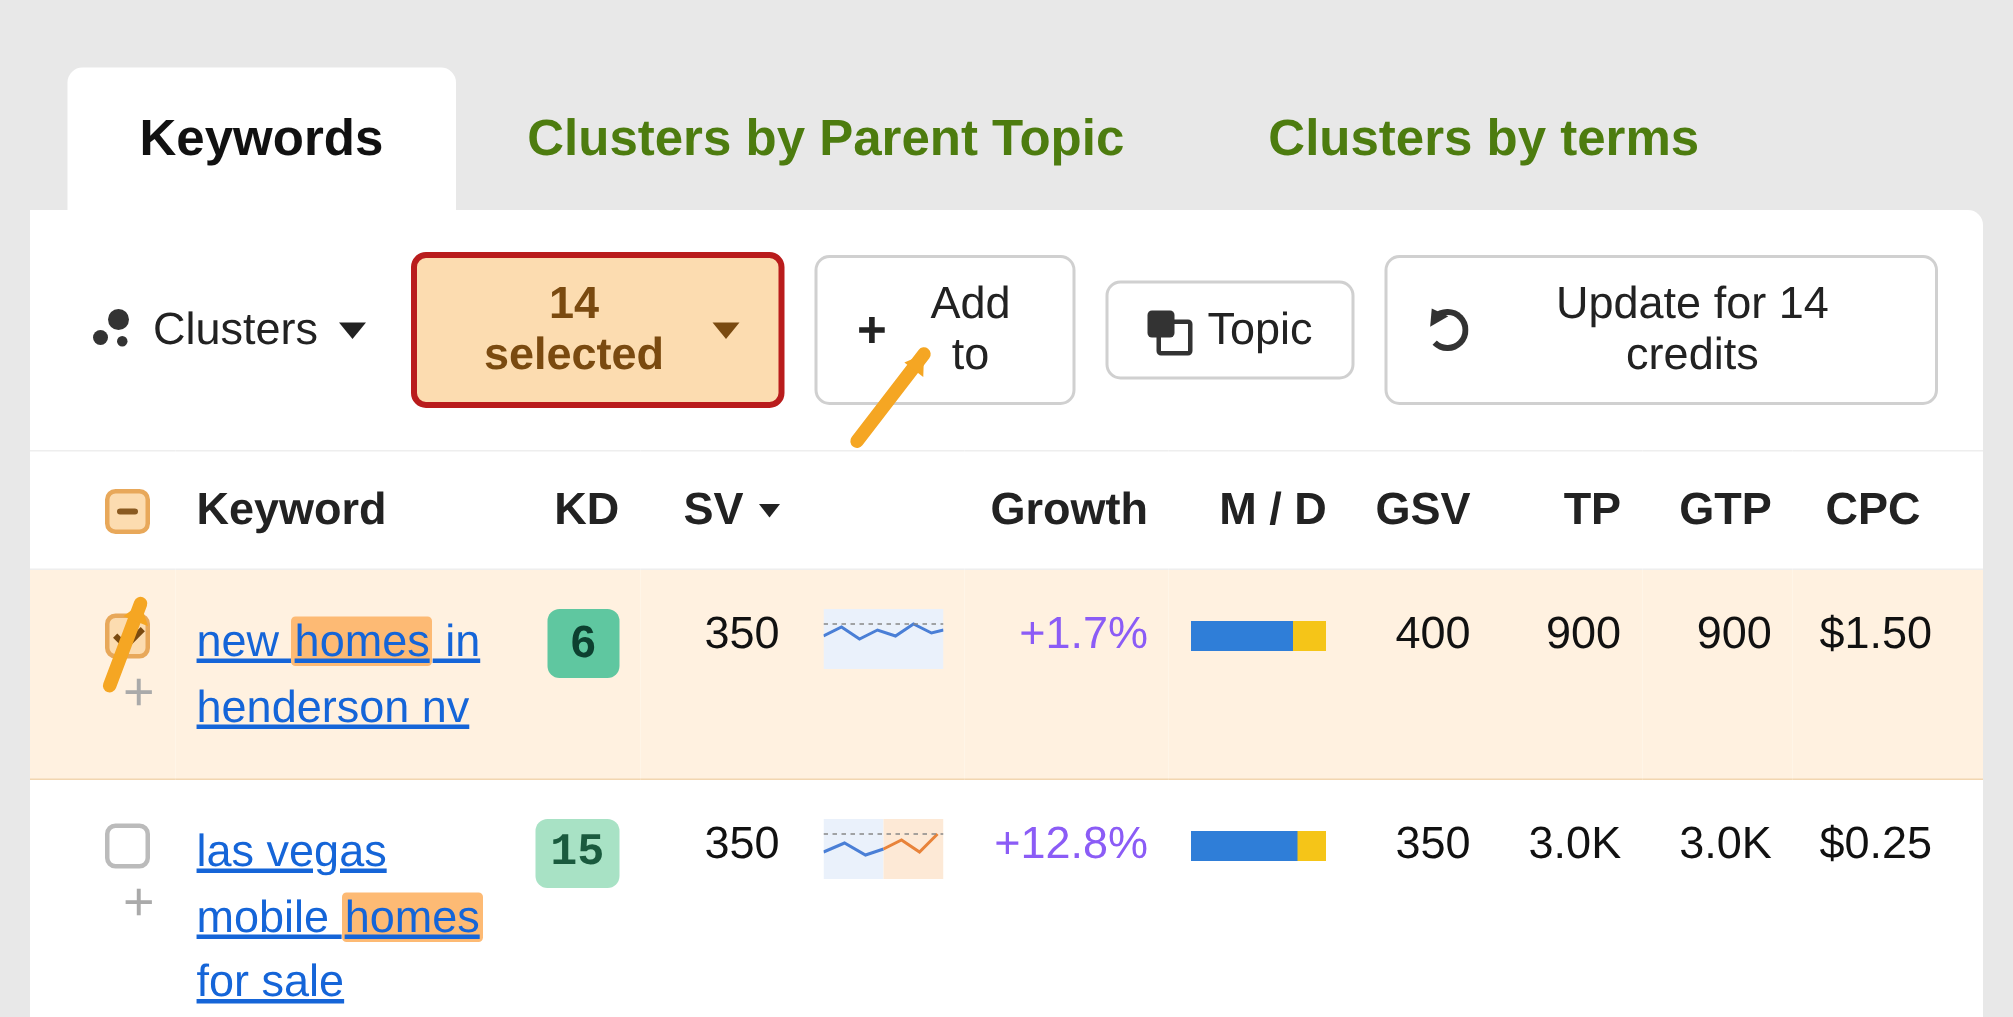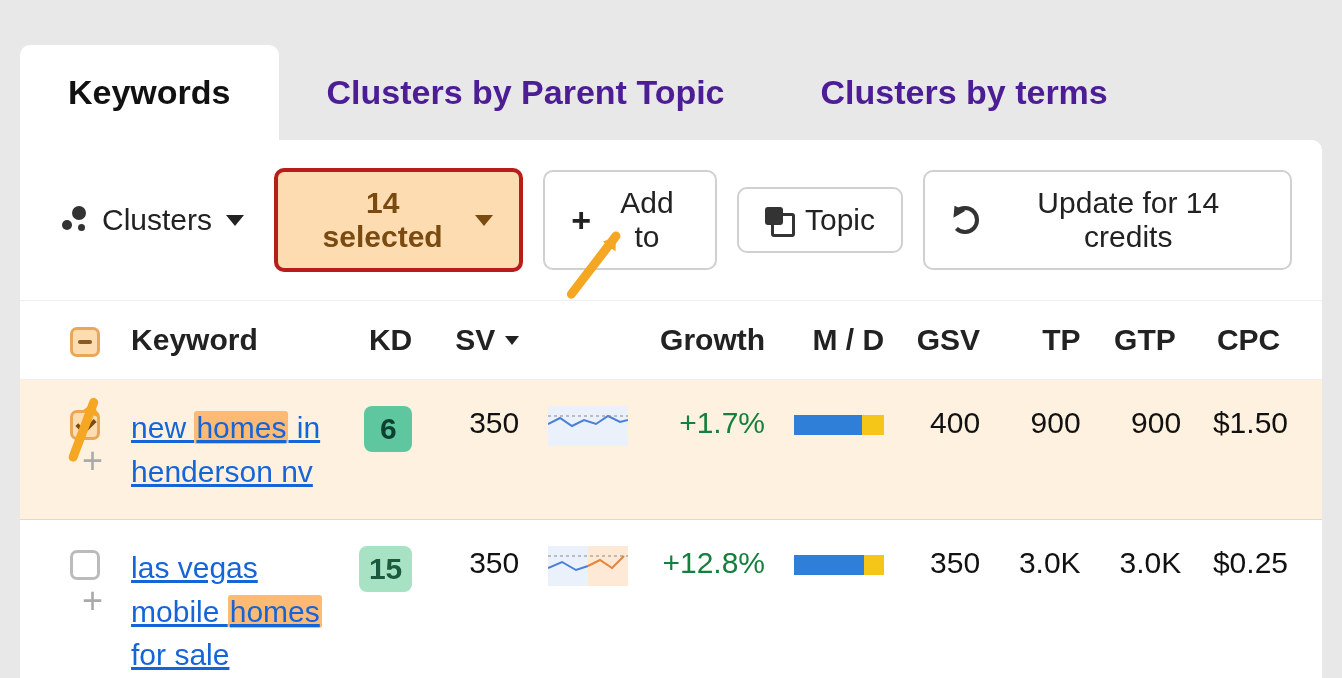--- a/index.html
+++ b/index.html
@@ -14,27 +14,28 @@
   .tabs {
     display: flex;
     align-items: flex-end;
     padding: 30px 0 0 20px;
     height: 140px;
   }
   .tab {
     padding: 28px 48px;
     font-size: 34px;
     font-weight: 700;
-    color: #4c1d95;
+    color: #4d7c0f;
     cursor: pointer;
   }
   .tab.active {
     background: #fff;
     border-radius: 10px 10px 0 0;
     color: #111;
+    margin-left: 25px;
   }
   .panel {
     background: #fff;
     margin: 0 20px 0 20px;
     border-radius: 0 10px 0 0;
   }
   .toolbar {
     display: flex;
     align-items: center;
     gap: 20px;
@@ -143,26 +144,26 @@
     display:inline-block; font-size:36px; font-weight:400; color:#aaa; margin-left:12px; vertical-align:middle; cursor:pointer;
   }
   .kw-link {
     color:#1565d8; font-size:30px; line-height:1.45; display:inline-block; max-width:200px;
   }
   .kw-hl { background:#fdba74; padding:0 2px; border-radius:3px; }
   .kd-pill {
     display:inline-block; min-width:48px; padding:6px 10px; border-radius:8px; text-align:center; font-weight:600;
   }
   .kd-green-dark { background:#5fc7a0; color:#0d4030; }
-  .kd-green-light { background:#a8e2c5; color:#1a5a3e; }
+  .kd-green-light { background:#a8e2c5; color:#1a5a3e;font-family:Liberation Mono, monospace; }
   .sv-head { display:inline-flex; align-items:center; gap:10px; }
   .spark {
     width:80px; height:40px; display:inline-block;
   }
-  .growth-up { color:#15803d; font-weight:500; }
+  .growth-up { color:#8b5cf6; font-weight:500; }
   .md-bar { display:inline-block; width:90px; height:20px; background:#2f7ed8; position:relative; vertical-align:middle;}
   .md-bar::after { content:""; position:absolute; right:0; top:0; height:100%; background:#f5c518; }
   .md-bar.r1::after { width:25%; }
   .md-bar.r2::after { width:22%; }
 
   
   .arrow {
     position:absolute; width:90px; height:90px; pointer-events:none;
   }
   .arrow svg { width:100%; height:100%; }
@@ -217,21 +218,21 @@
           <span class="sv-head">
             <span>SV</span>
             <span class="caret-down small"></span>
           </span>
         </th>
         <th style="width:110px;"></th>
         <th style="width:140px;">Growth</th>
         <th style="width:120px;">M / D</th>
         <th style="width:100px;">GSV</th>
         <th style="width:110px;">TP</th>
-        <th style="width:110px;text-align:center;">GTP</th>
+        <th style="width:110px;">GTP</th>
         <th style="width:130px; padding-right:34px;text-align:center;">CPC</th>
       </tr>
     </thead>
     <tbody id="rows-body">
         <tr class="row-selected">
           <td><span class="checkbox checked"></span><span class="add-icon">+</span></td>
           <td><a class="kw-link" href="#">new <span class="kw-hl">homes</span> in henderson nv</a></td>
           <td><span class="kd-pill kd-green-dark">6</span></td>
           <td>350</td>
           <td><svg class="spark" viewBox="0 0 80 40">

